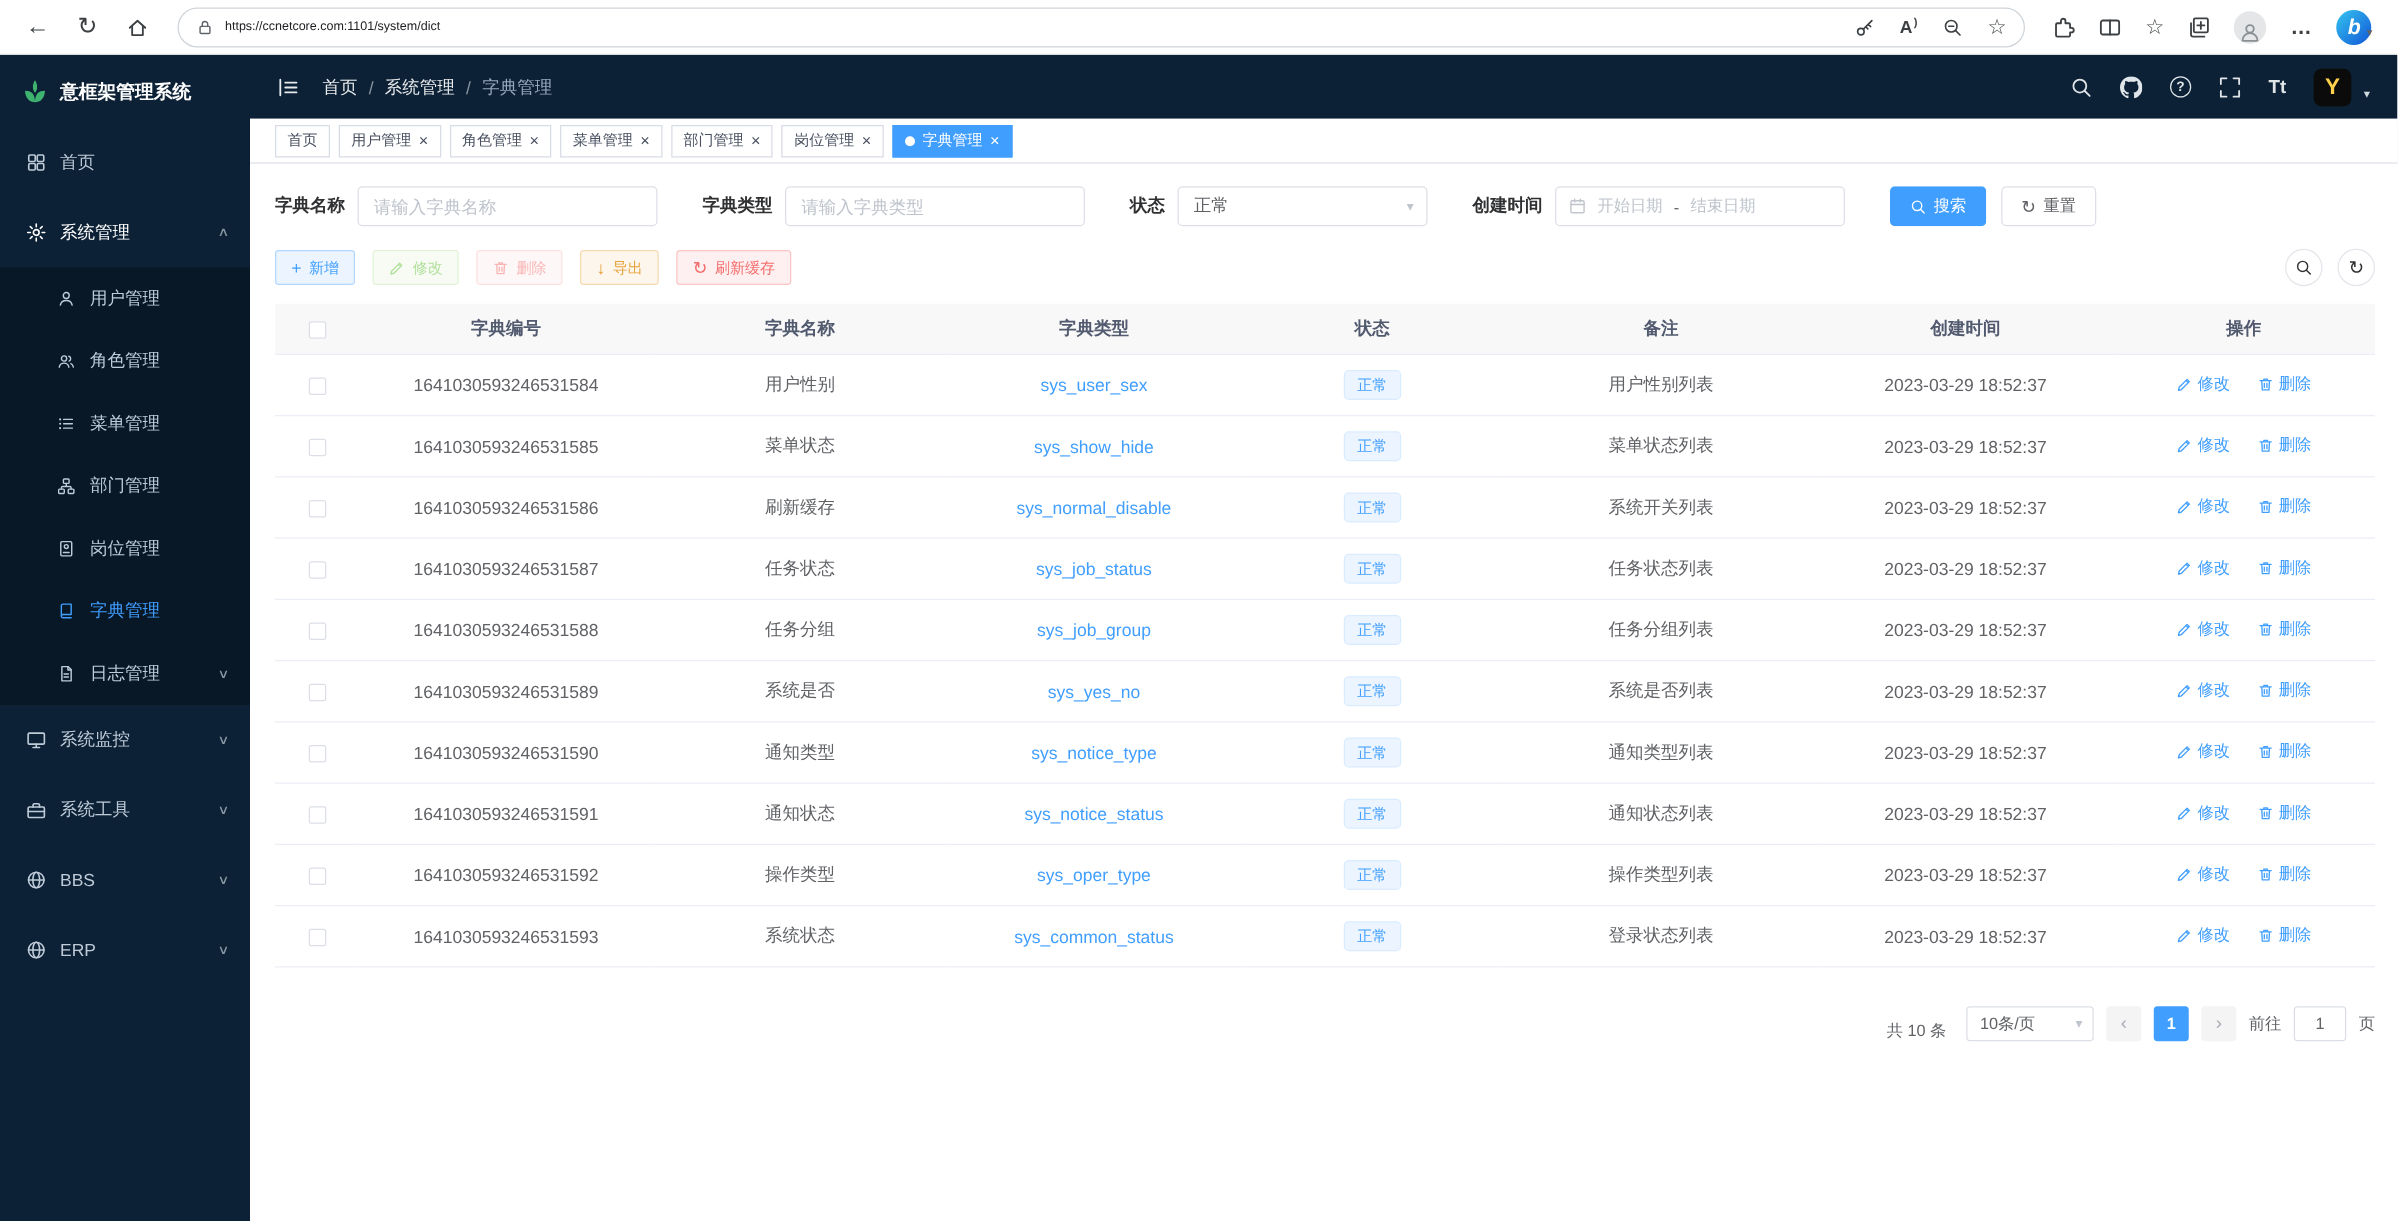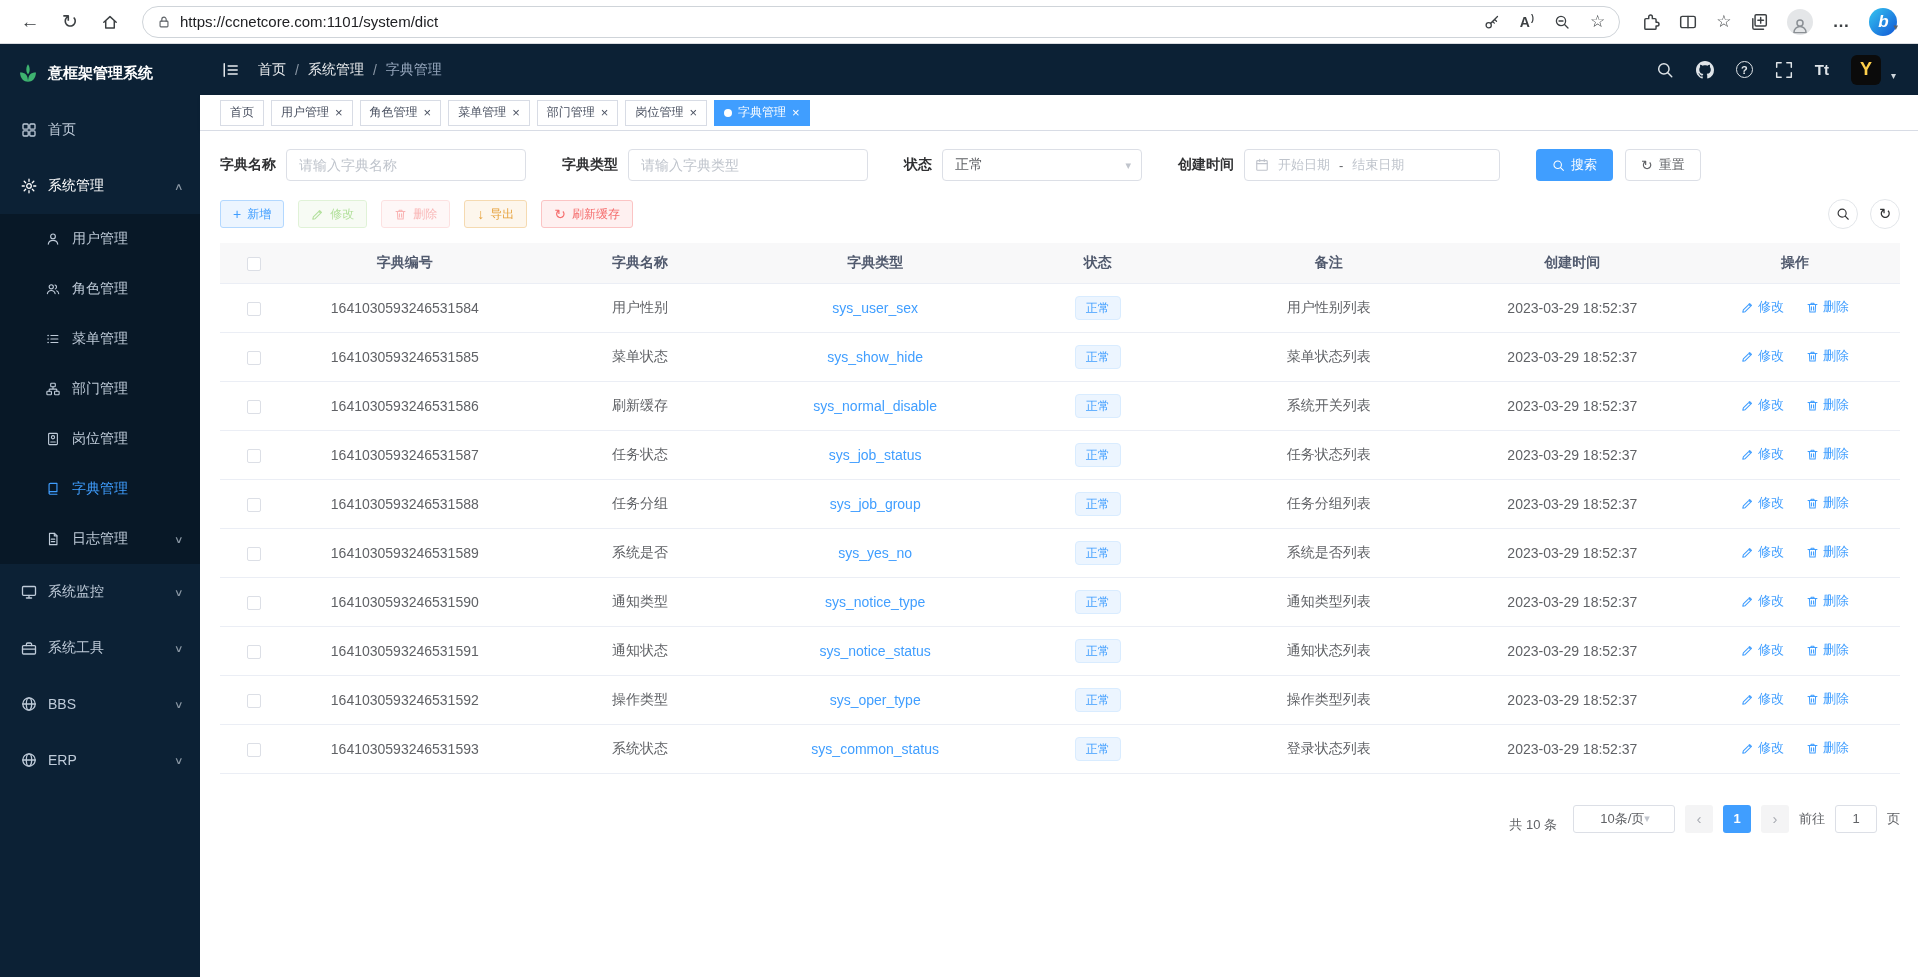--- a/index.html
+++ b/index.html
@@ -22,21 +22,21 @@
   .ic-14{width:14px;height:14px;}
   .ic-13{width:13px;height:13px;}
   .ic-18{width:18px;height:18px;}
   .ic-20{width:20px;height:20px;}
 
   
   .browser{height:44px;background:#fff;border-bottom:1px solid #dadce0;display:flex;align-items:center;padding:0 12px;gap:4px;}
   .b-btn{width:36px;height:34px;display:flex;align-items:center;justify-content:center;color:#3c4043;font-size:19px;border-radius:6px;cursor:pointer;}
   .url-bar{flex:1;height:32px;margin:0 10px;background:#fff;border:1px solid #cfd4d9;border-radius:16px;display:flex;align-items:center;padding:0 14px;min-width:0;}
   .url-bar .lock{color:#5f6368;display:flex;margin-right:9px;}
-  .url-text{font-size:15px;color:#202124;white-space:nowrap;}
+  .url-text{font-size:10px;color:#202124;white-space:nowrap;}
   .url-icons{margin-left:auto;display:flex;align-items:center;gap:20px;color:#3c4043;}
   .ra{font-size:14px;font-weight:600;}
   .ra::after{content:")";font-size:9px;vertical-align:super;margin-left:1px;}
   .star-glyph{font-size:17px;line-height:1;}
   .browser-right{display:flex;align-items:center;gap:19px;padding:0 8px;color:#3c4043;}
   .avatar-circle{width:26px;height:26px;border-radius:50%;background:#e4e6e8;color:#8a8f94;display:flex;align-items:flex-end;justify-content:center;overflow:hidden;}
   .more-glyph{font-size:17px;font-weight:700;letter-spacing:1px;}
   .bing{width:28px;height:28px;border-radius:50%;background:linear-gradient(135deg,#35c5f0,#1156d6);color:#fff;display:flex;align-items:center;justify-content:center;font-weight:800;font-style:italic;font-size:17px;}
   .bing-caret{font-size:9px;color:#5f6368;align-self:flex-end;margin:0 0 4px -4px;}
 
@@ -81,21 +81,21 @@
   
   .content{flex:1;background:#fff;padding:18px 18px 0 20px;overflow:hidden;}
 
   .filter-form{display:flex;align-items:center;}
   .f-group{display:flex;align-items:center;margin-right:36px;}
   .f-label{font-size:14px;font-weight:700;color:#303133;margin-right:10px;white-space:nowrap;}
   .f-input{width:240px;height:32px;border:1px solid var(--border);border-radius:4px;padding:0 12px;font-size:14px;color:#606266;outline:none;font-family:inherit;}
   .f-input::placeholder{color:#bfc4cc;}
   .f-select{width:200px;height:32px;border:1px solid var(--border);border-radius:4px;background:#fff;display:flex;align-items:center;justify-content:space-between;padding:0 10px 0 12px;font-size:14px;color:#606266;cursor:pointer;}
   .sel-caret{color:#c0c4cc;font-size:11px;}
-  .f-date{width:256px;height:32px;border:1px solid var(--border);border-radius:4px;background:#fff;display:flex;align-items:center;gap:9px;padding:0 10px;font-size:13px;color:#bfc4cc;cursor:pointer;}
+  .f-date{width:232px;height:32px;border:1px solid var(--border);border-radius:4px;background:#fff;display:flex;align-items:center;gap:9px;padding:0 10px;font-size:13px;color:#bfc4cc;cursor:pointer;}
   .f-date .cal{color:#c0c4cc;display:flex;}
   .f-date .sep{color:#606266;}
 
   .btn{height:32px;padding:0 15px;border-radius:4px;border:1px solid transparent;display:inline-flex;align-items:center;gap:6px;font-size:13px;cursor:pointer;font-family:inherit;background:#fff;}
   .btn-primary{background:var(--accent);color:#fff;}
   .btn-default{border-color:var(--border);color:#606266;}
   .btn-glyph{font-size:14px;line-height:1;}
 
   .toolbar{display:flex;align-items:center;margin-top:18px;}
   .btn-mini{height:28px;padding:0 12px;font-size:12px;border-radius:3px;margin-right:14px;}
@@ -114,21 +114,21 @@
   thead th{background:#f8f8f9;height:40px;font-size:14px;font-weight:700;color:#515a6e;border-bottom:1px solid var(--table-border);text-align:center;}
   tbody td{height:49px;font-size:14px;color:#606266;border-bottom:1px solid var(--table-border);text-align:center;white-space:nowrap;overflow:hidden;}
   .checkbox{width:14px;height:14px;border:1px solid var(--border);border-radius:2px;background:#fff;display:inline-block;vertical-align:middle;cursor:pointer;}
   .type-link{color:var(--accent);cursor:pointer;text-align:right;}
   .status-tag{display:inline-block;height:24px;line-height:22px;padding:0 10px;font-size:12px;color:var(--accent);background:#ecf5ff;border:1px solid #d9ecff;border-radius:4px;}
   .op-link{color:var(--accent);font-size:13px;display:inline-flex;align-items:center;gap:4px;margin:0 9px;cursor:pointer;}
 
   
   .pagination{display:flex;align-items:center;justify-content:flex-end;margin-top:30px;font-size:13px;color:#606266;gap:10px;}
   .pg-total{margin-right:6px;margin-top:12px;}
-  .pg-size{width:102px;height:28px;border:1px solid var(--border);border-radius:3px;background:#fff;display:flex;align-items:center;justify-content:center;padding:0 8px 0 10px;cursor:pointer;}
+  .pg-size{width:102px;height:28px;border:1px solid var(--border);border-radius:3px;background:#fff;display:flex;align-items:center;justify-content:space-between;padding:0 8px 0 10px;cursor:pointer;}
   .pg-btn{min-width:28px;height:28px;border-radius:3px;background:#f4f4f5;color:#a8abb2;display:flex;align-items:center;justify-content:center;font-size:15px;cursor:pointer;}
   .pg-current{min-width:28px;height:28px;border-radius:3px;background:var(--accent);color:#fff;display:flex;align-items:center;justify-content:center;font-weight:600;cursor:default;}
   .goto-input{width:42px;height:28px;border:1px solid var(--border);border-radius:3px;text-align:center;font-size:13px;color:#606266;outline:none;font-family:inherit;}
 </style>
 </head>
 <body>
 
 <svg width="0" height="0" style="position:absolute" aria-hidden="true">
   <defs>
     <symbol id="s-house" viewBox="0 0 16 16">

